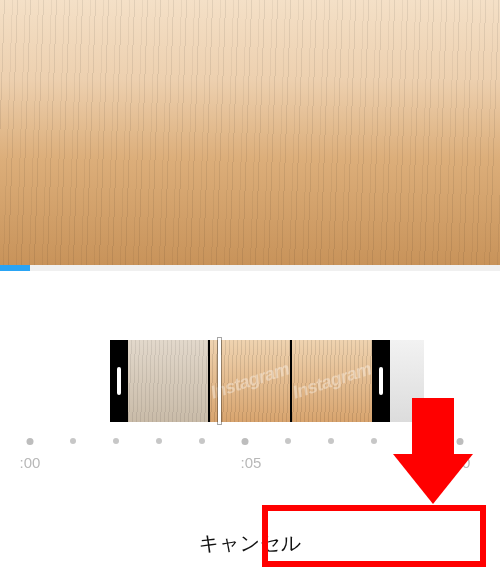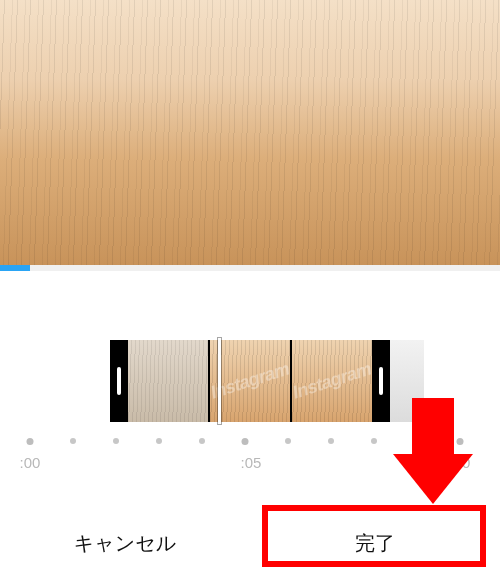--- a/index.html
+++ b/index.html
@@ -159,20 +159,19 @@
     <div class="dot" style="left: 288px;"></div>
     <div class="dot" style="left: 331px;"></div>
     <div class="dot" style="left: 374px;"></div>
     <div class="dot" style="left: 417px;"></div>
     <div class="dot major" style="left: 460px;"></div>
     <div class="tick-label" style="left: 460px;">:10</div>
   </div>
 
 <div class="buttons">
   <button class="btn">キャンセル</button>
-  <button class="btn">完了</button>
 </div>
 
 <div class="callout-arrow">
   <div class="shaft"></div>
   <div class="head"></div>
 </div>
 <div class="callout-box"></div>
 
 </body></html>

